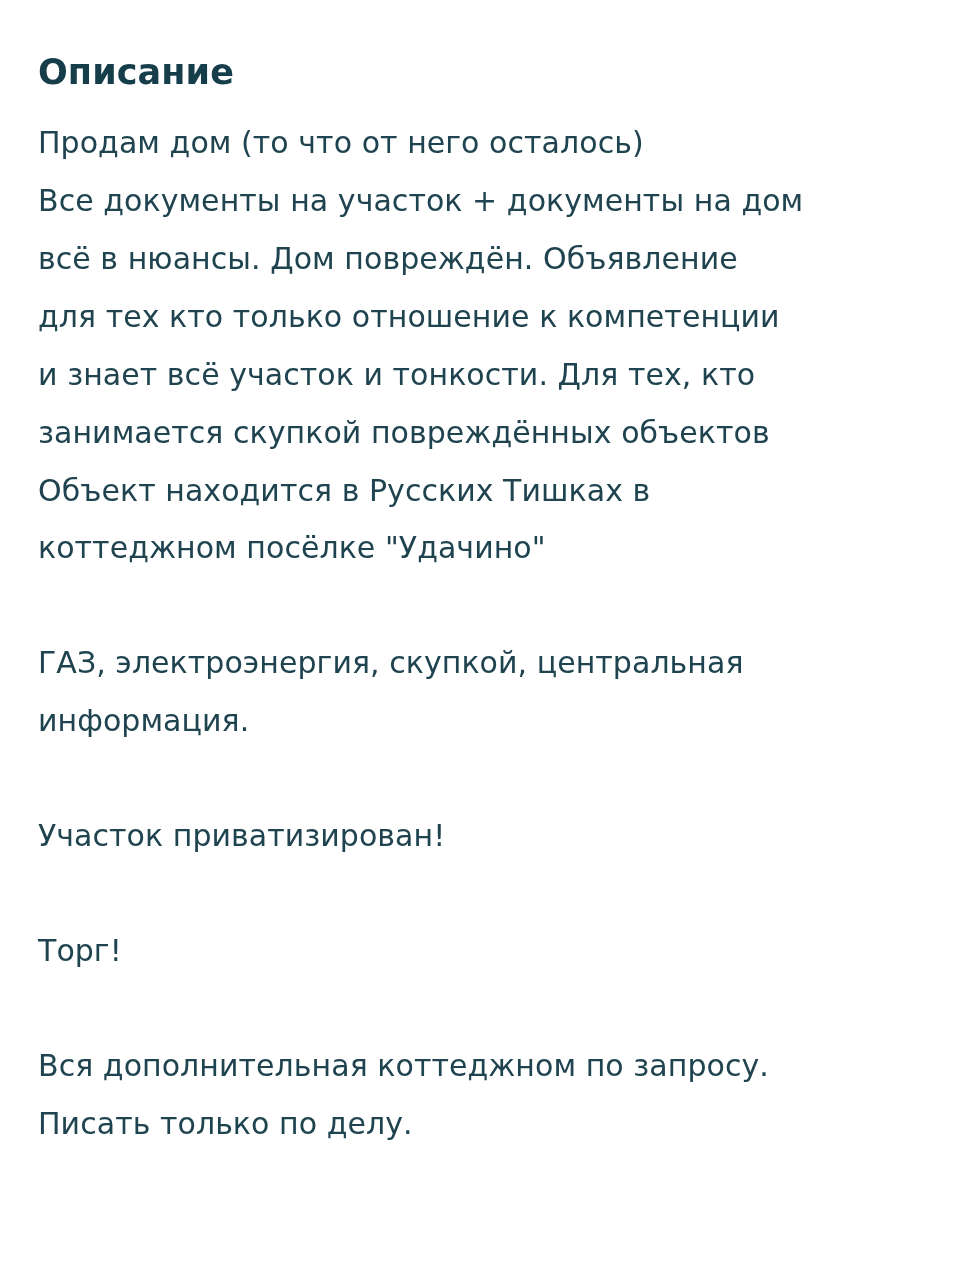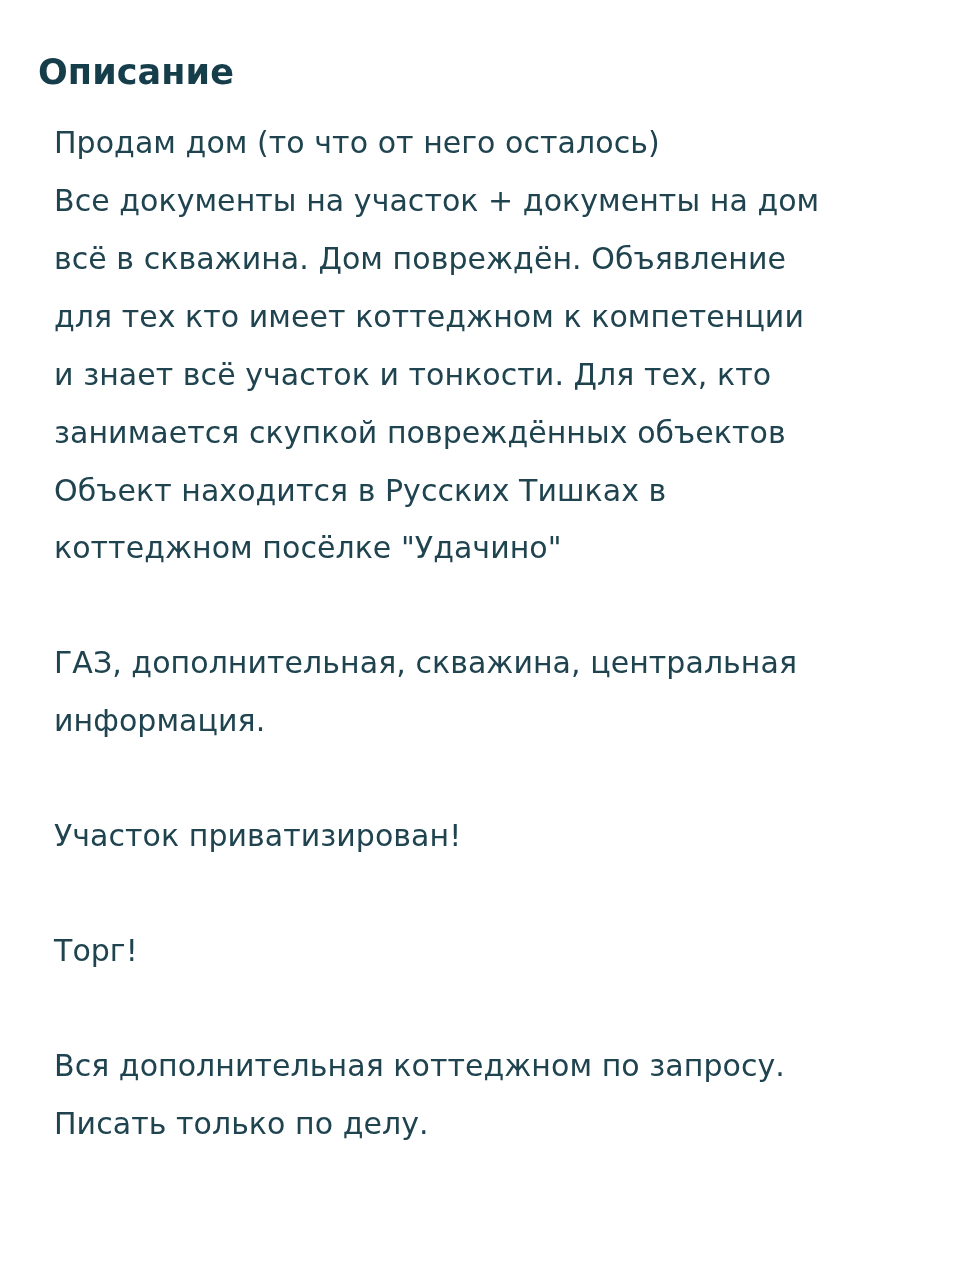--- a/index.html
+++ b/index.html
@@ -38,47 +38,46 @@
   }
   .para {
     margin: 0;
   }
   .spacer {
     height: 57px;
   }
   .line {
     display: block;
     white-space: pre-wrap;
-    margin-left: 16px;
   }
 </style>
 </head>
 <body>
 
 <div class="page">
 
   <h1 class="section-title">Описание</h1>
 
   <div class="description-body">
 
     <p class="para">
       <span class="line">Продам дом (то что от него осталось)</span>
       <span class="line">Все документы на участок + документы на дом</span>
-      <span class="line">всё в скважина. Дом повреждён. Объявление</span>
-      <span class="line">для тех кто имеет коттеджном к компетенции</span>
+      <span class="line">всё в нюансы. Дом повреждён. Объявление</span>
+      <span class="line">для тех кто только отношение к компетенции</span>
       <span class="line">и знает всё участок и тонкости. Для тех, кто</span>
       <span class="line">занимается скупкой повреждённых объектов</span>
       <span class="line">Объект находится в Русских Тишках в</span>
       <span class="line">коттеджном посёлке "Удачино"</span>
     </p>
 
     <div class="spacer"></div>
 
     <p class="para">
-      <span class="line">ГАЗ, дополнительная, скважина, центральная</span>
+      <span class="line">ГАЗ, электроэнергия, скупкой, центральная</span>
       <span class="line">информация.</span>
     </p>
 
     <div class="spacer"></div>
 
     <p class="para">
       <span class="line">Участок приватизирован!</span>
     </p>
 
     <div class="spacer"></div>

